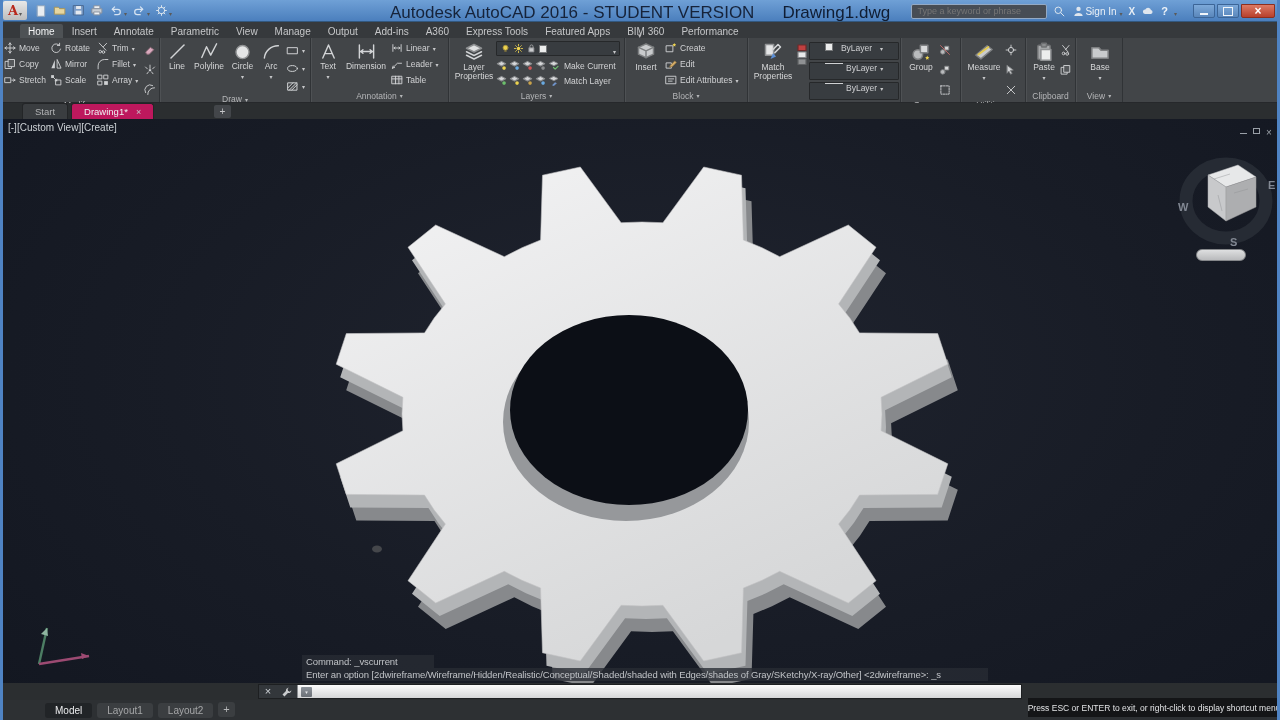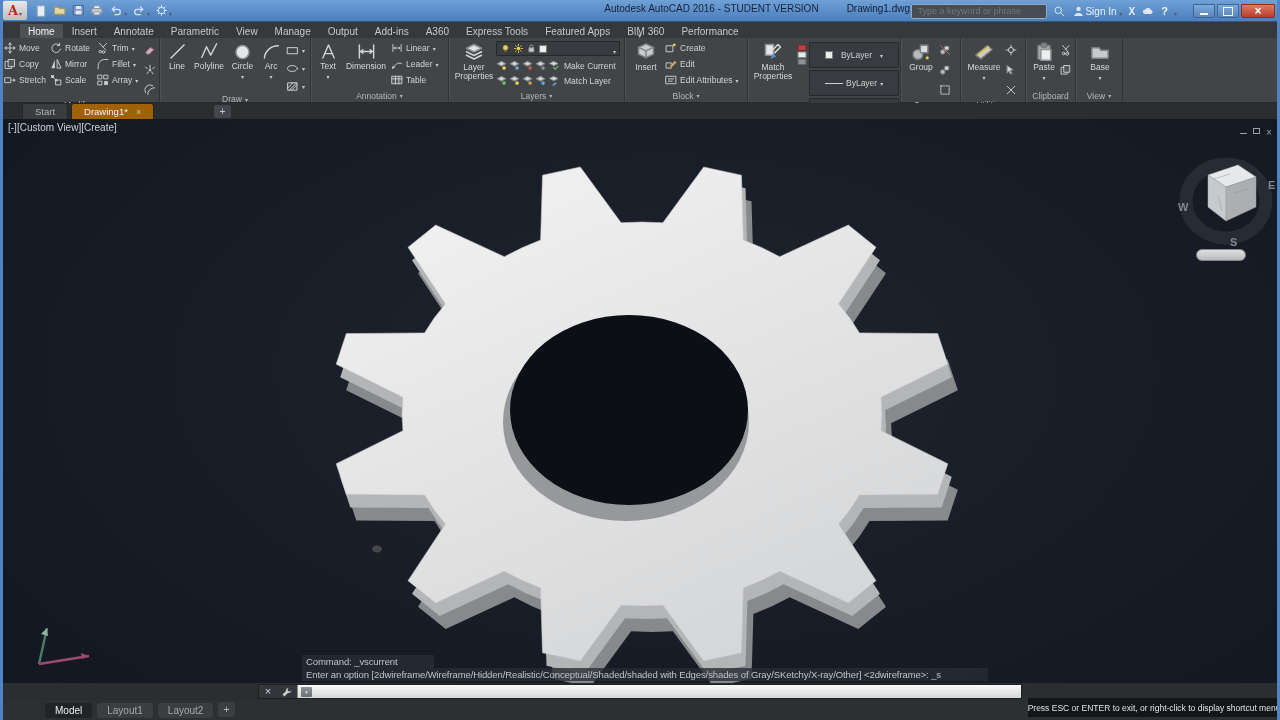--- a/index.html
+++ b/index.html
@@ -11,22 +11,22 @@
   
   .titlebar{position:absolute;left:0;top:0;width:1280px;height:22px;
     background:linear-gradient(#6fa0d6,#4b7fbd);display:flex;align-items:center;
     border-bottom:1px solid #33587f;}
   .app-btn{width:24px;height:19px;margin-left:3px;border-radius:2px;
     background:linear-gradient(#e8e8e8,#bdbdbd);display:flex;align-items:center;justify-content:center;gap:1px;}
   .app-a{color:#b8281c;font-weight:bold;font-size:13px;line-height:13px;font-family:"DejaVu Serif",serif;}
   .dd::after{content:"▾";font-size:6px;color:#5a5a5a;}
   .qat{display:flex;align-items:center;gap:5px;margin-left:8px;}
   .qat .qi{height:15px;display:flex;align-items:center;gap:1px;}
-  .title-text{position:absolute;left:390px;top:3px;width:520px;text-align:right;
-    font-size:10px;color:#16233a;white-space:nowrap;}
+  .title-text{position:absolute;left:390px;top:3px;width:520px;text-align:left;
+    font-size:17px;color:#16233a;white-space:nowrap;}
   .title-text .doc{margin-left:28px;color:#101d33;}
   .infocenter{position:absolute;right:5px;top:2px;display:flex;align-items:center;gap:6px;}
   .searchwrap{display:flex;align-items:center;background:#474d55;border:1px solid #93a9c4;
     border-radius:2px;height:15px;padding:0 3px;}
   .searchwrap input{background:transparent;border:none;outline:none;color:#c3cbd4;
     font-size:9px;width:128px;font-family:"Liberation Sans",sans-serif;}
   .ic-btn{display:flex;align-items:center;justify-content:center;height:15px;}
   .signin{color:#eaf0f6;font-size:10px;}
   .help-q::after{content:"?";color:#eef3f8;font-size:11px;font-weight:bold;}
   .xchg::after{content:"X";color:#e6edf4;font-size:10px;font-weight:bold;}
@@ -59,31 +59,31 @@
     color:#d6d7d8;font-size:8.5px;line-height:8.5px;text-align:center;flex:none;}
   .bb .dd2{height:5px;}
   .dd2::after{content:"▾";font-size:6px;color:#c7c8ca;line-height:5px;}
   .sm{display:flex;align-items:center;gap:3px;font-size:8.5px;color:#d2d3d5;height:16px;padding:0 1px;white-space:nowrap;}
   .mcol{display:flex;flex-direction:column;}
   .tinycol{display:flex;flex-direction:column;align-items:center;gap:2px;padding:2px 1px 0;}
   svg.ic{stroke:#d2d4d6;fill:none;stroke-width:1.2;stroke-linecap:round;stroke-linejoin:round;overflow:visible;flex:none;}
   .ldrop{display:flex;align-items:center;gap:2px;background:#383c40;border:1px solid #26282a;
     border-radius:1px;height:15px;padding:0 3px;margin:1px 0 2px;}
   .swatch{width:8px;height:8px;background:#eceded;border:1px solid #77797b;flex:none;}
-  .pdrop{display:flex;align-items:center;gap:3px;background:#383c40;border:1px solid #26282a;
-    border-radius:1px;height:26px;padding:0 15px;margin-bottom:2px;font-size:8.5px;color:#cfd0d2;}
+  .pdrop{display:flex;align-items:flex-start;gap:3px;background:#383c40;border:1px solid #26282a;
+    border-radius:1px;height:18px;padding:0 15px;margin-bottom:2px;font-size:8.5px;color:#cfd0d2;}
   .pdrop .flex1{flex:1;text-align:center;}
   .ltline{width:18px;height:0;border-top:1.6px solid #cfd1d3;flex:none;}
 
   
   .filetabs{position:absolute;left:0;top:103px;width:1280px;height:16px;background:#2b2e30;
     display:flex;align-items:flex-end;padding-left:22px;gap:3px;}
   .ftab{font-size:9.5px;color:#b2b3b5;background:#3a3d40;border:1px solid #232527;border-bottom:none;
     padding:2px 12px 2px;border-radius:3px 3px 0 0;display:flex;align-items:center;gap:8px;}
-  .ftab.active{background:#a16207;color:#eff0f1;}
+  .ftab.active{background:#be185d;color:#eff0f1;}
   .ftab.active::after{content:"×";font-size:9px;color:#c6c7c9;line-height:8px;}
   .newtab{width:17px;height:13px;margin-left:4px;background:#43464a;border-radius:2px;
     display:flex;align-items:center;justify-content:center;margin-bottom:1px;}
   .newtab::after{content:"+";font-size:10px;color:#c6c7c9;line-height:9px;}
 
   
   .viewport{position:absolute;left:0;top:119px;width:1280px;height:564px;
     background:radial-gradient(ellipse 900px 500px at 52% 45%, #20242f 0%, #181c26 55%, #131721 100%);}
   #gear-svg{position:absolute;left:0;top:0;}
   .vp-controls{position:absolute;left:8px;top:3px;font-size:10px;color:#ccd1d5;display:flex;gap:0px;z-index:5;}

